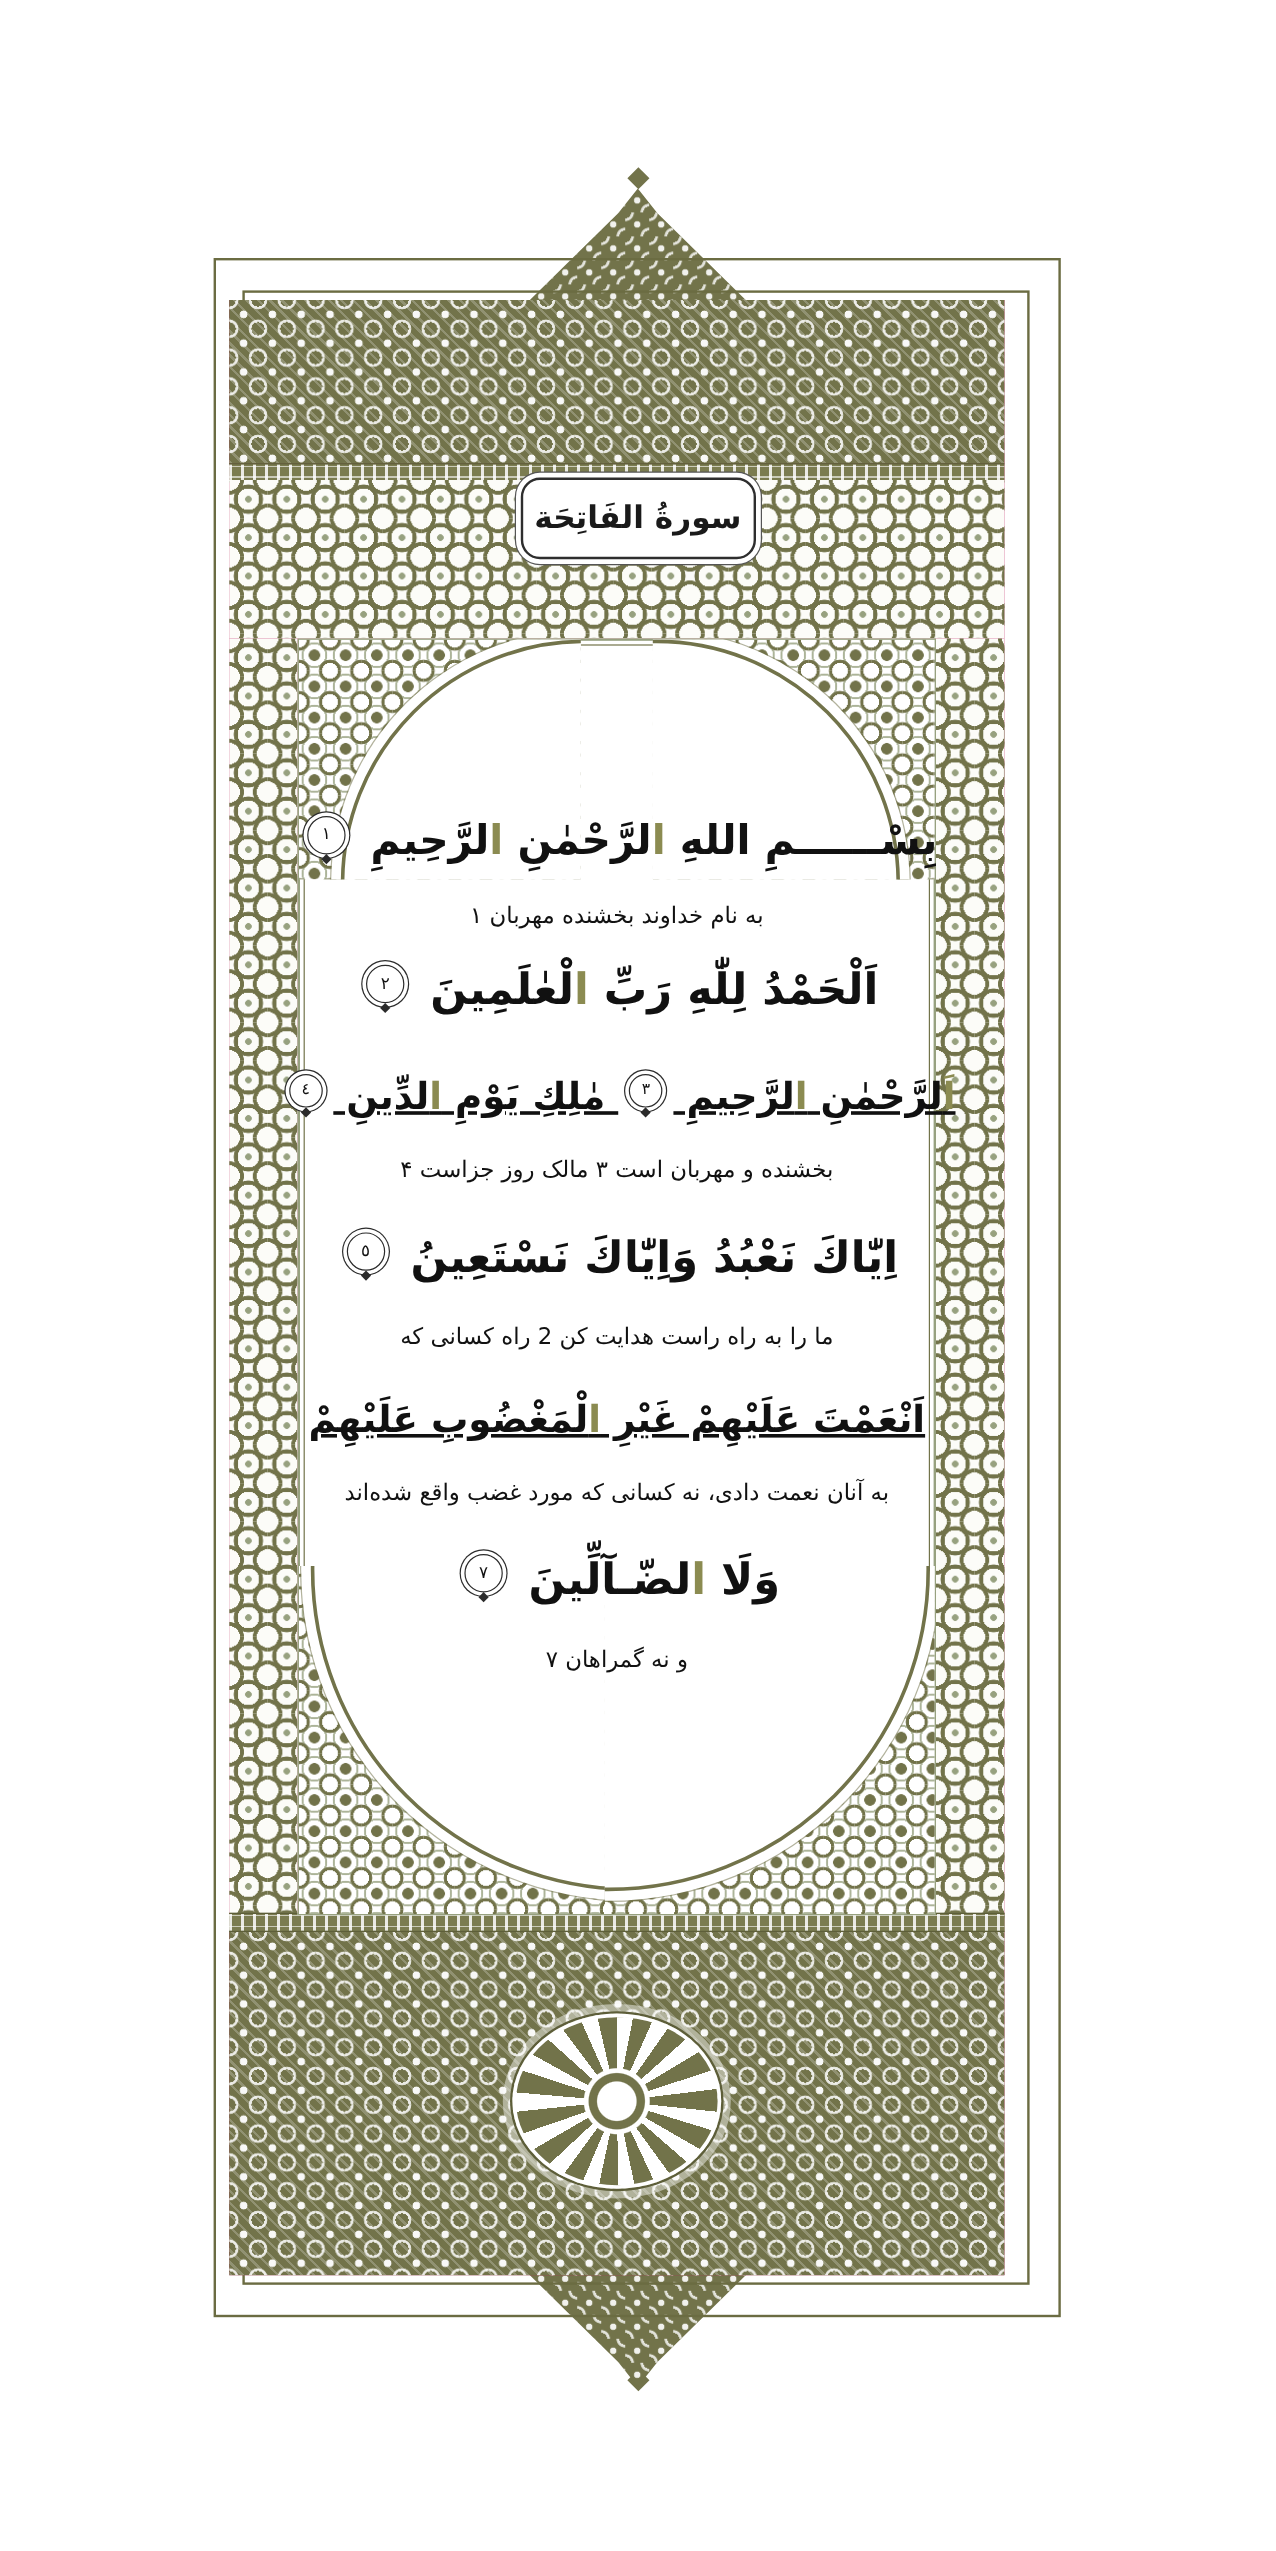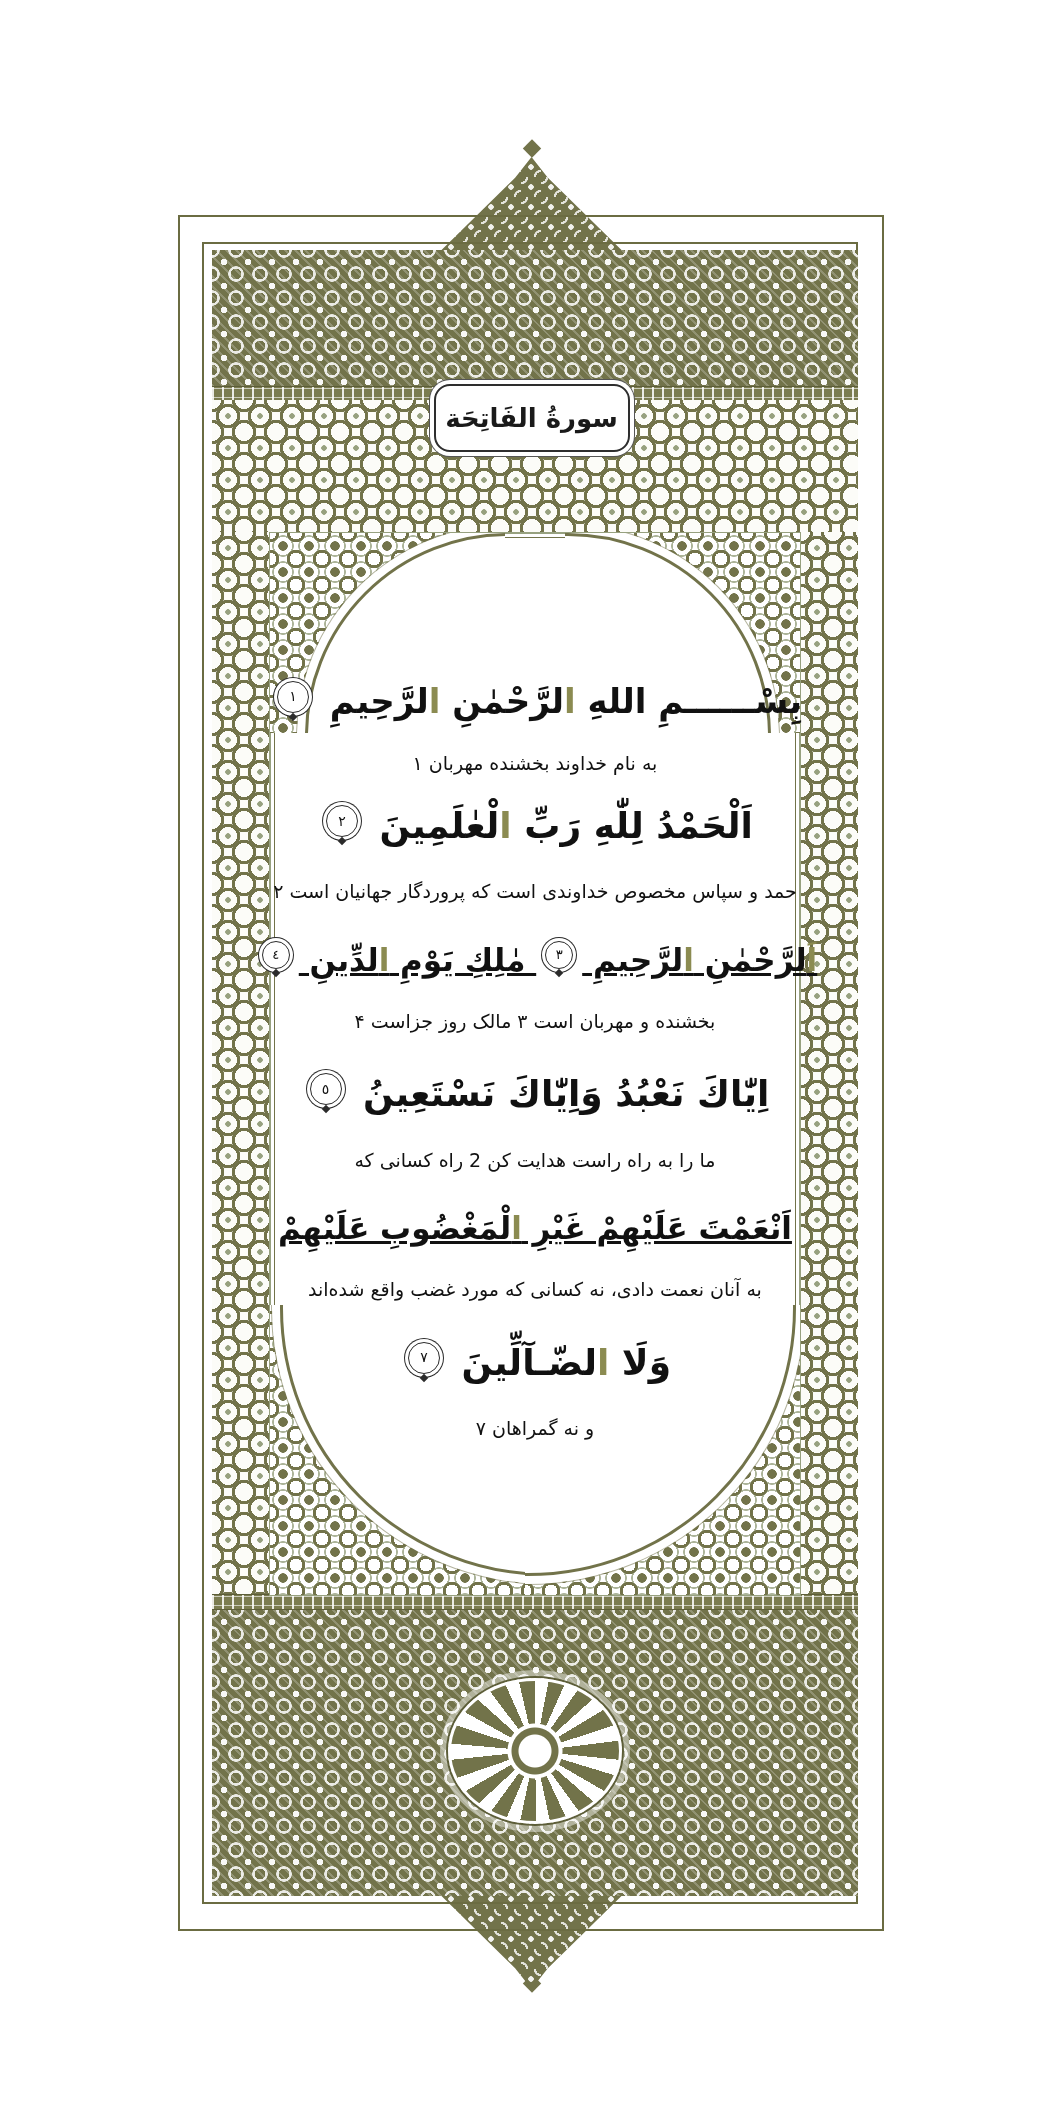--- a/index.html
+++ b/index.html
@@ -6,21 +6,21 @@
   body{width:1063px;height:2126px;position:relative;font-family:"DejaVu Sans",sans-serif;}
   .page{position:absolute;inset:0;background:#fff;overflow:hidden;}
 
   
   .outer-frame{position:absolute;left:178px;top:215px;width:702px;height:1712px;
     border:2px solid #6b6c42;}
   .inner-frame{position:absolute;left:202px;top:242px;width:652px;height:1658px;
     border:2px solid #6b6c42;}
 
   
-  .band{position:absolute;left:212px;top:250px;width:646px;height:1646px;background:#be185d;}
+  .band{position:absolute;left:191px;top:250px;width:646px;height:1646px;background:#be185d;}
 
   .rings{
     background-color:#fcfcf8;
     background-image:
       radial-gradient(circle at 16px 16px, transparent 9px, #72734a 9px 12px, transparent 12.5px),
       radial-gradient(circle at 0px 0px, transparent 9px, #72734a 9px 12px, transparent 12.5px),
       radial-gradient(circle at 32px 0px, transparent 9px, #72734a 9px 12px, transparent 12.5px),
       radial-gradient(circle at 0px 32px, transparent 9px, #72734a 9px 12px, transparent 12.5px),
       radial-gradient(circle at 32px 32px, transparent 9px, #72734a 9px 12px, transparent 12.5px),
       radial-gradient(circle at 16px 16px, #97a17f 2.5px, transparent 3px);
@@ -69,21 +69,21 @@
     background-size:20px 20px;
     clip-path:polygon(50% 0, 59% 22%, 100% 100%, 0 100%, 41% 22%);}
   .finial.top{top:157px;}
   .finial.bottom{top:1895px;transform:translateX(-50%) scaleY(-1);}
   .finial-tip{position:absolute;left:50%;transform:translateX(-50%) rotate(45deg);
     width:13px;height:13px;background:#72734a;}
   .finial-tip.top{top:142px;}
   .finial-tip.bottom{top:1977px;}
 
   
-  .cartouche{position:absolute;left:50%;top:384px;transform:translateX(-50%);
+  .cartouche{position:absolute;left:50%;top:398px;transform:translateX(-50%);
     width:192px;height:64px;background:#fff;border:2px solid #2e2e2e;border-radius:16px;
     box-shadow:0 0 0 4px #fff, 0 0 0 5px #555;display:flex;align-items:center;justify-content:center;}
   .cartouche .title{font-size:26px;font-weight:bold;color:#1a1a1a;}
 
   
   .content{position:absolute;left:57px;right:57px;top:282px;bottom:300px;background:#fff;
     border:2px solid #97a17f;outline:1px solid #72734a;outline-offset:-6px;}
 
   .spandrel{position:absolute;overflow:hidden;pointer-events:none;}
   .spandrel::before{content:"";position:absolute;inset:0;
@@ -152,21 +152,20 @@
 
     <div class="content">
       <div class="spandrel sp-tl"></div>
       <div class="spandrel sp-tr"></div>
       <div class="spandrel sp-bl"></div>
       <div class="spandrel sp-br"></div>
       <div id="verses">
           <div dir="rtl" class="row ar bismillah"><span>بِسْــــــمِ اللهِ </span><span class="g">ا</span><span>لرَّحْمٰنِ </span><span class="g">ا</span><span>لرَّحِيمِ </span><span class="marker">١</span></div>
           <div dir="rtl" class="row fa">به نام خداوند بخشنده مهربان  ۱</div>
           <div dir="rtl" class="row ar"><span>اَلْحَمْدُ لِلّٰهِ رَبِّ </span><span class="g">ا</span><span>لْعٰلَمِينَ </span><span class="marker">٢</span></div>
-          <div dir="rtl" class="row fa">حمد و سپاس مخصوص خداوندی است که پروردگار جهانیان است  ۲</div>
           <div dir="rtl" class="row ar long"><span class="g">اَ</span><span>لرَّحْمٰنِ </span><span class="g">ا</span><span>لرَّحِيمِ </span><span class="marker">٣</span><span> مٰلِكِ يَوْمِ </span><span class="g">ا</span><span>لدِّينِ </span><span class="marker">٤</span></div>
           <div dir="rtl" class="row fa">بخشنده و مهربان است ۳  مالک روز جزاست ۴</div>
           <div dir="rtl" class="row ar"><span>اِيّٰاكَ نَعْبُدُ وَاِيّٰاكَ نَسْتَعِينُ </span><span class="marker">٥</span></div>
           <div dir="rtl" class="row fa">ما را به راه راست هدایت کن 2  راه کسانی که</div>
           <div dir="rtl" class="row ar long"><span>اَنْعَمْتَ عَلَيْهِمْ غَيْرِ </span><span class="g">ا</span><span>لْمَغْضُوبِ عَلَيْهِمْ</span></div>
           <div dir="rtl" class="row fa">به آنان نعمت دادی، نه کسانی که مورد غضب واقع شده‌اند</div>
           <div dir="rtl" class="row ar"><span>وَلَ</span><span class="g">ا ا</span><span>لضّـآلِّينَ </span><span class="marker">٧</span></div>
           <div dir="rtl" class="row fa">و نه گمراهان  ۷</div>
         </div>
     </div>

